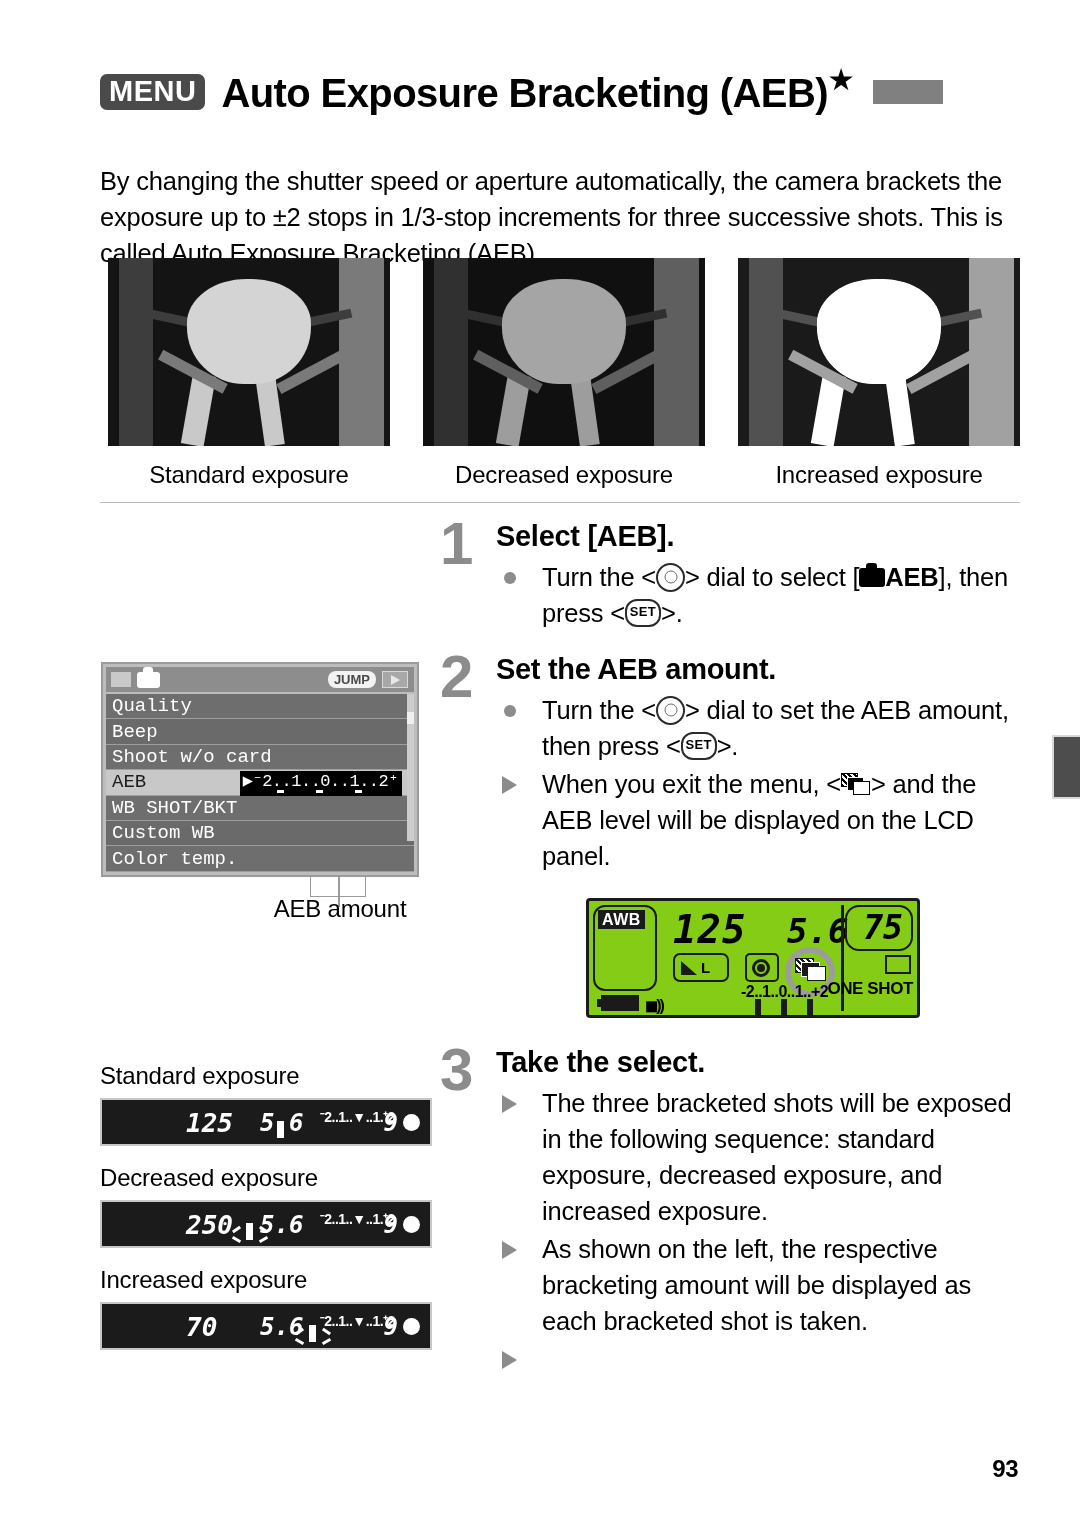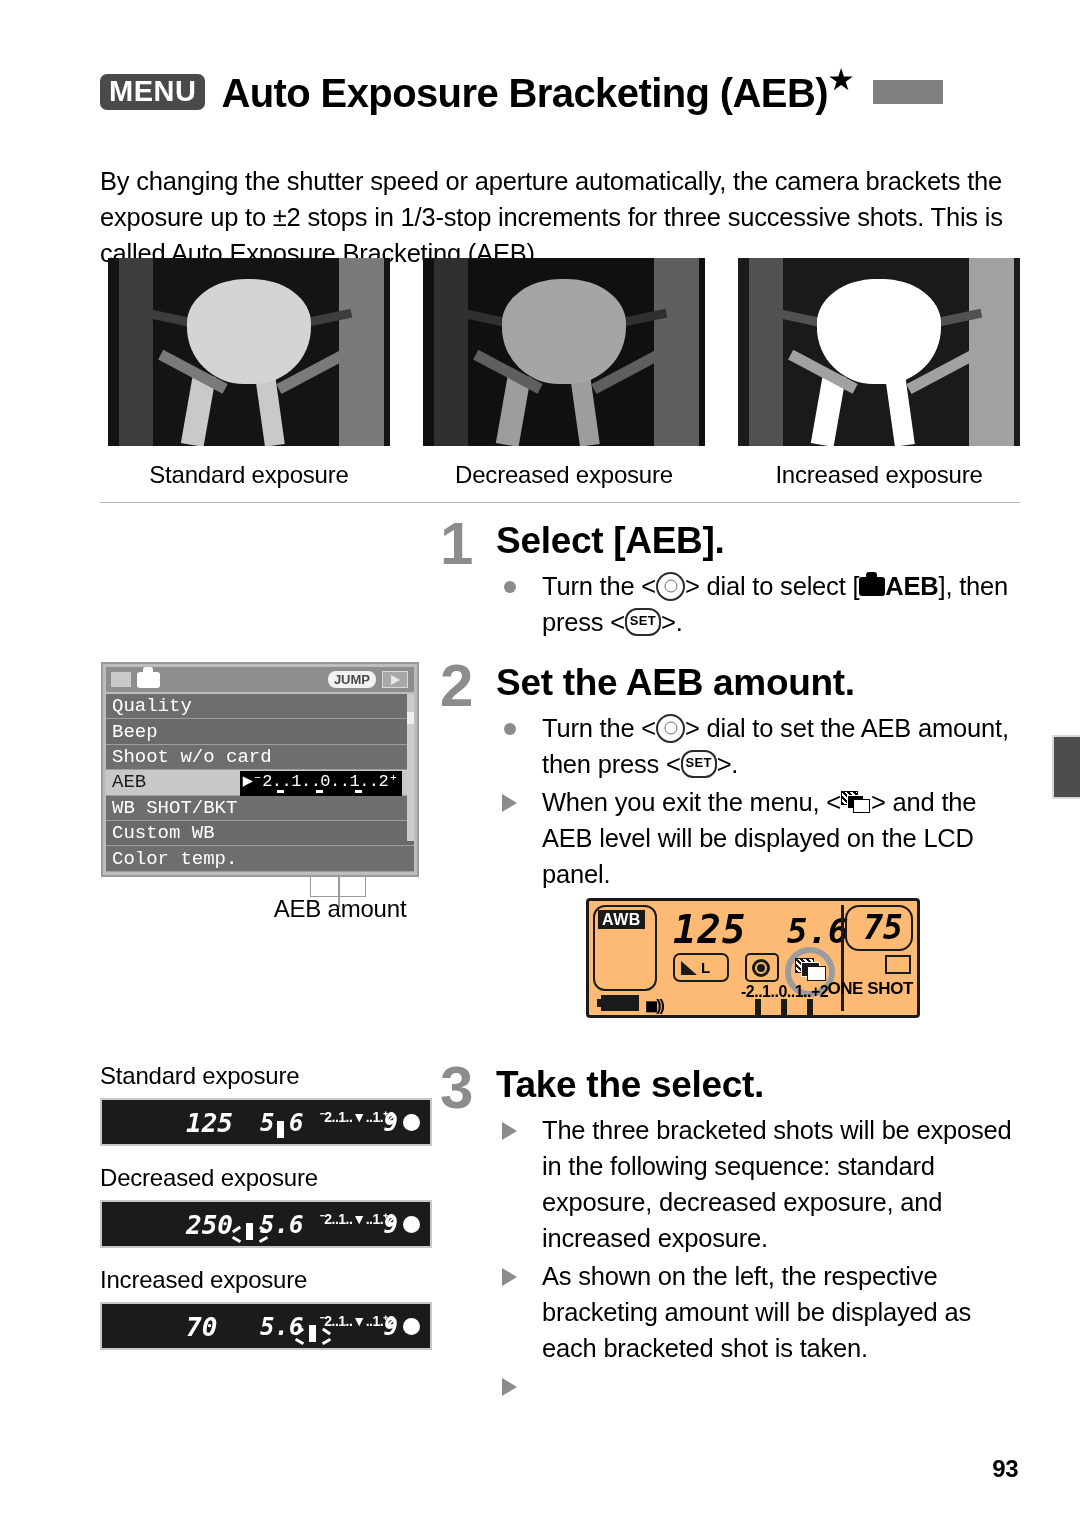--- a/index.html
+++ b/index.html
@@ -150,21 +150,21 @@
     font-size: 60px;
     font-weight: bold;
     color: #8c8c8c;
     line-height: 1;
     width: 50px;
     text-align: left;
     font-family: "Liberation Sans", sans-serif;
   }
   .step-body { margin-left: 56px; }
   .step-head {
-    font-size: 37px;
+    font-size: 29px;
     font-weight: bold;
     letter-spacing: -0.3px;
     margin-bottom: 6px;
   }
   .bullet-line {
     position: relative;
     padding-left: 46px;
     font-size: 25.5px;
     line-height: 36px;
     letter-spacing: -0.2px;
@@ -426,21 +426,21 @@
     letter-spacing: -0.2px;
   }
 
   
   .lcd {
     position: absolute;
     left: 586px;
     top: 898px;
     width: 334px;
     height: 120px;
-    background: #fdba74;
+    background: #84cc16;
     border: 3px solid #1a1a1a;
     border-radius: 4px;
     box-sizing: border-box;
     font-family: "Liberation Sans", sans-serif;
   }
   .lcd-left {
     position: absolute;
     left: 4px; top: 4px;
     width: 64px; height: 86px;
     border: 2.5px solid #1a1a1a;

